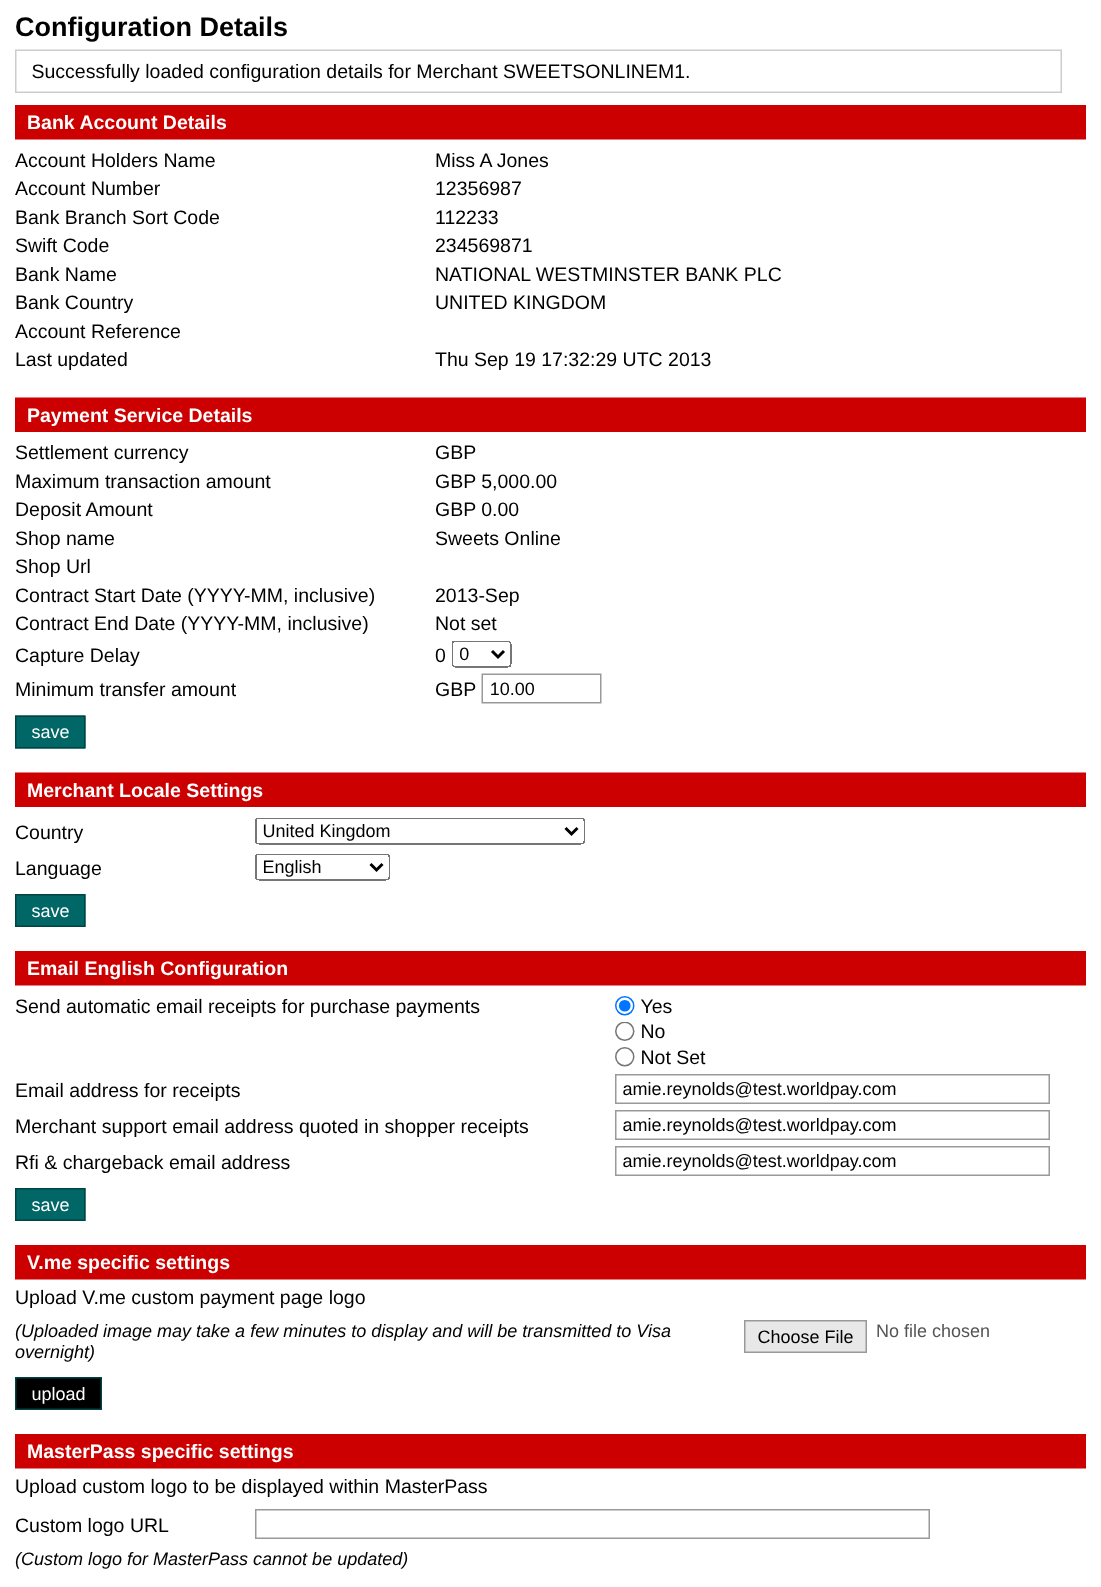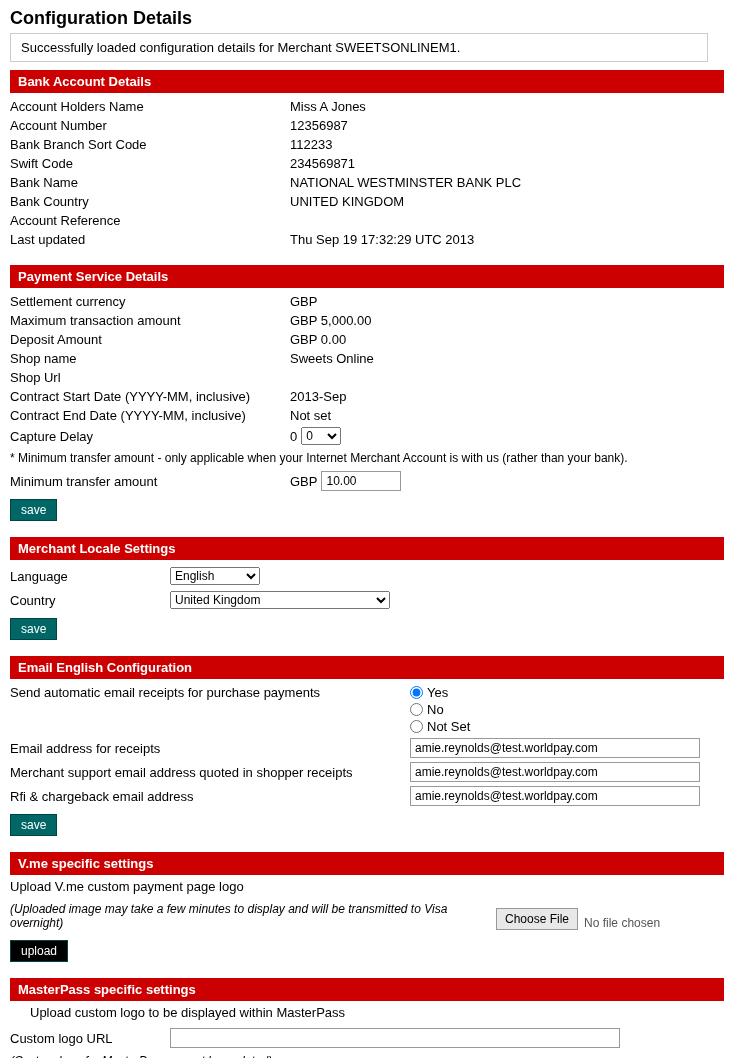--- a/index.html
+++ b/index.html
@@ -136,21 +136,21 @@
     }
     .email-input {
       width: 290px;
       border: 1px solid #999;
       padding: 2px 4px;
       font-size: 12px;
     }
     
     .file-upload-row {
       display: flex;
-      align-items: flex-end;
+      align-items: flex-start;
       gap: 6px;
       margin: 4px 0;
     }
     .file-upload-desc {
       font-style: italic;
       font-size: 12px;
       width: 480px;
     }
     .choose-file-btn {
       background: #e8e8e8;
@@ -259,54 +259,53 @@
         <span>0</span>
         <select style="width:40px;font-size:12px;">
           <option>0</option>
           <option>1</option>
           <option>2</option>
           <option>3</option>
         </select>
       </div>
     </div>
     
-    <div class="note-text">* Minimum transfer amount - only applicable when your Internet Merchant Account is with us (rather than your bank).</div>
     
     <div class="min-transfer-row">
       <div class="label-col">Minimum transfer amount</div>
       <div class="min-transfer-amount">
         <span>GBP</span>
         <input type="text" style="width: 80px; border: 1px solid rgb(153, 153, 153); padding: 2px 4px; font-size: 12px;" value="10.00">
       </div>
     </div>
     <button class="save-btn">save</button>
   </div>
 </div>
 
 <div class="divider"></div>
 
 <div>
   <div class="section-header">Merchant Locale Settings</div>
   <div class="section-content">
+    <div class="locale-row">
+      <div class="locale-label">Country</div>
+      <select class="country-select">
+        <option>United Kingdom</option>
+        <option>United States</option>
+        <option>France</option>
+        <option>Germany</option>
+      </select>
+    </div>
     <div class="locale-row">
       <div class="locale-label">Language</div>
       <select class="lang-select">
         <option>English</option>
         <option>French</option>
         <option>German</option>
         <option>Spanish</option>
-      </select>
-    </div>
-    <div class="locale-row">
-      <div class="locale-label">Country</div>
-      <select class="country-select">
-        <option>United Kingdom</option>
-        <option>United States</option>
-        <option>France</option>
-        <option>Germany</option>
       </select>
     </div>
     <button class="save-btn">save</button>
   </div>
 </div>
 
 <div class="divider"></div>
 
 <div>
   <div class="section-header">Email English Configuration</div>
@@ -369,21 +368,21 @@
     </div>
     <button class="upload-btn">upload</button>
   </div>
 </div>
 
 <div class="divider"></div>
 
 <div>
   <div class="section-header">MasterPass specific settings</div>
   <div class="section-content">
-    <div style="margin-bottom:6px;margin-left:20px;">Upload custom logo to be displayed within MasterPass</div>
+    <div style="margin-bottom:6px;">Upload custom logo to be displayed within MasterPass</div>
     <div class="row" style="align-items:center;margin-bottom:4px;">
       <div style="width:160px;">Custom logo URL</div>
       <input type="text" class="logo-url-input" value="" style="">
     </div>
     <div class="italic-note" style="margin-bottom:4px;">(Custom logo for MasterPass cannot be updated)</div>
 
   </div>
 </div>
 
 </body></html>

